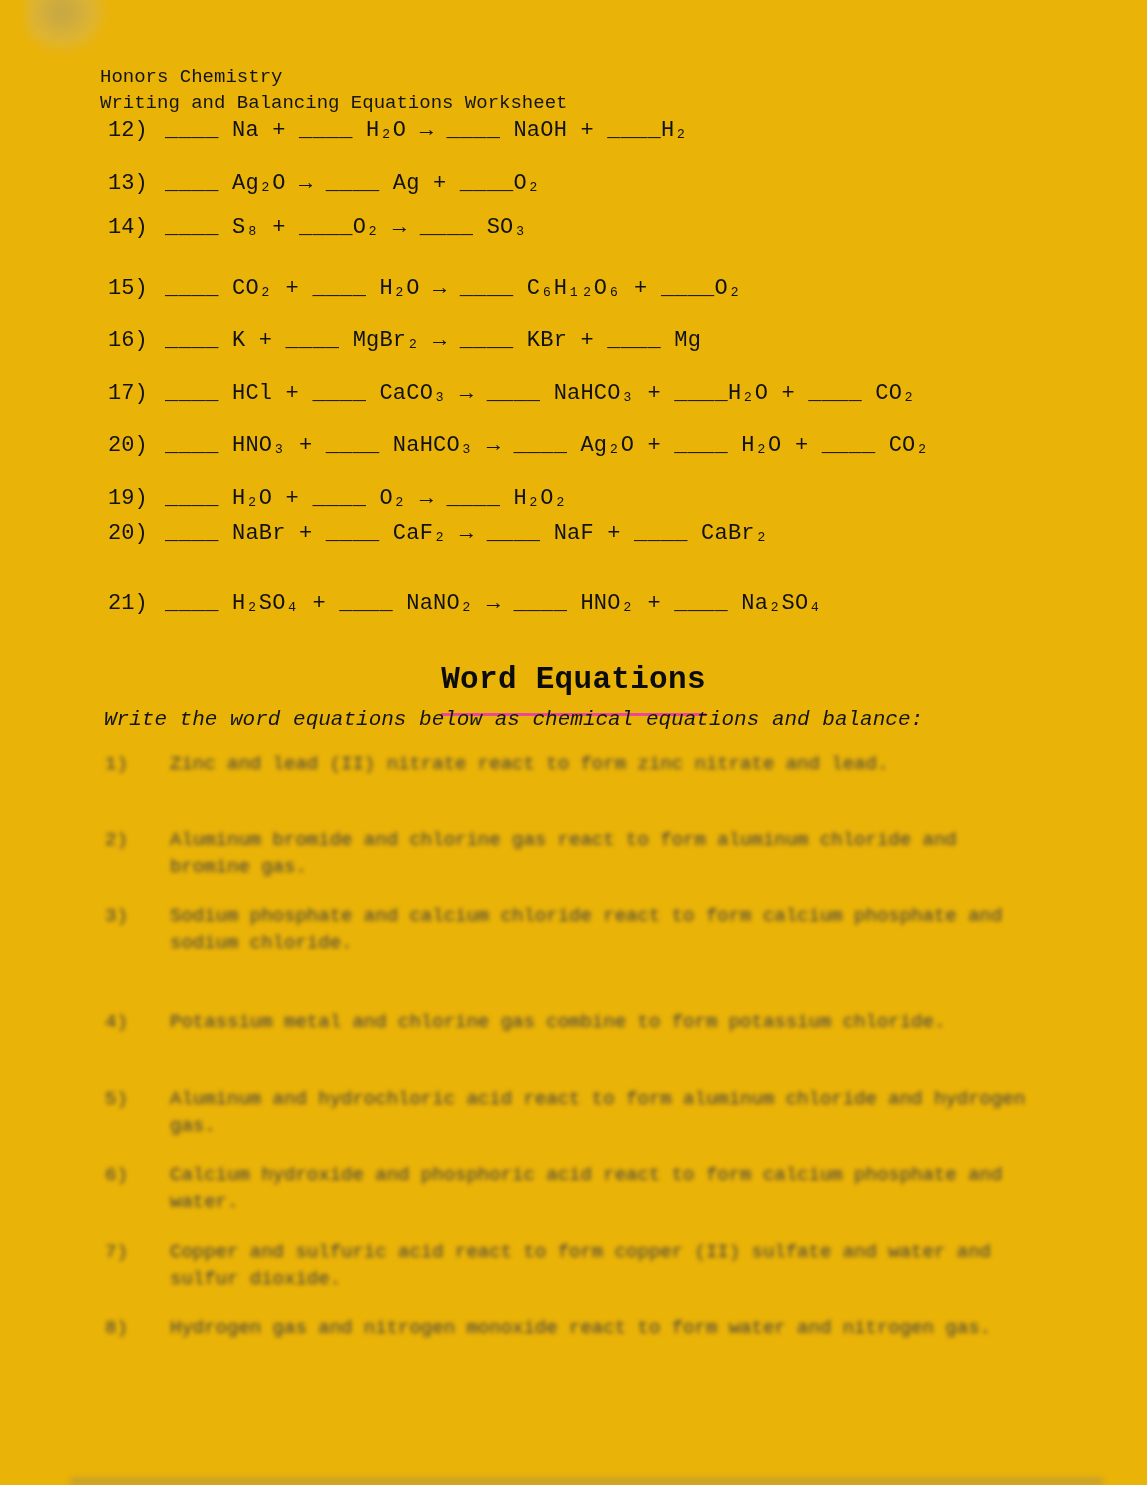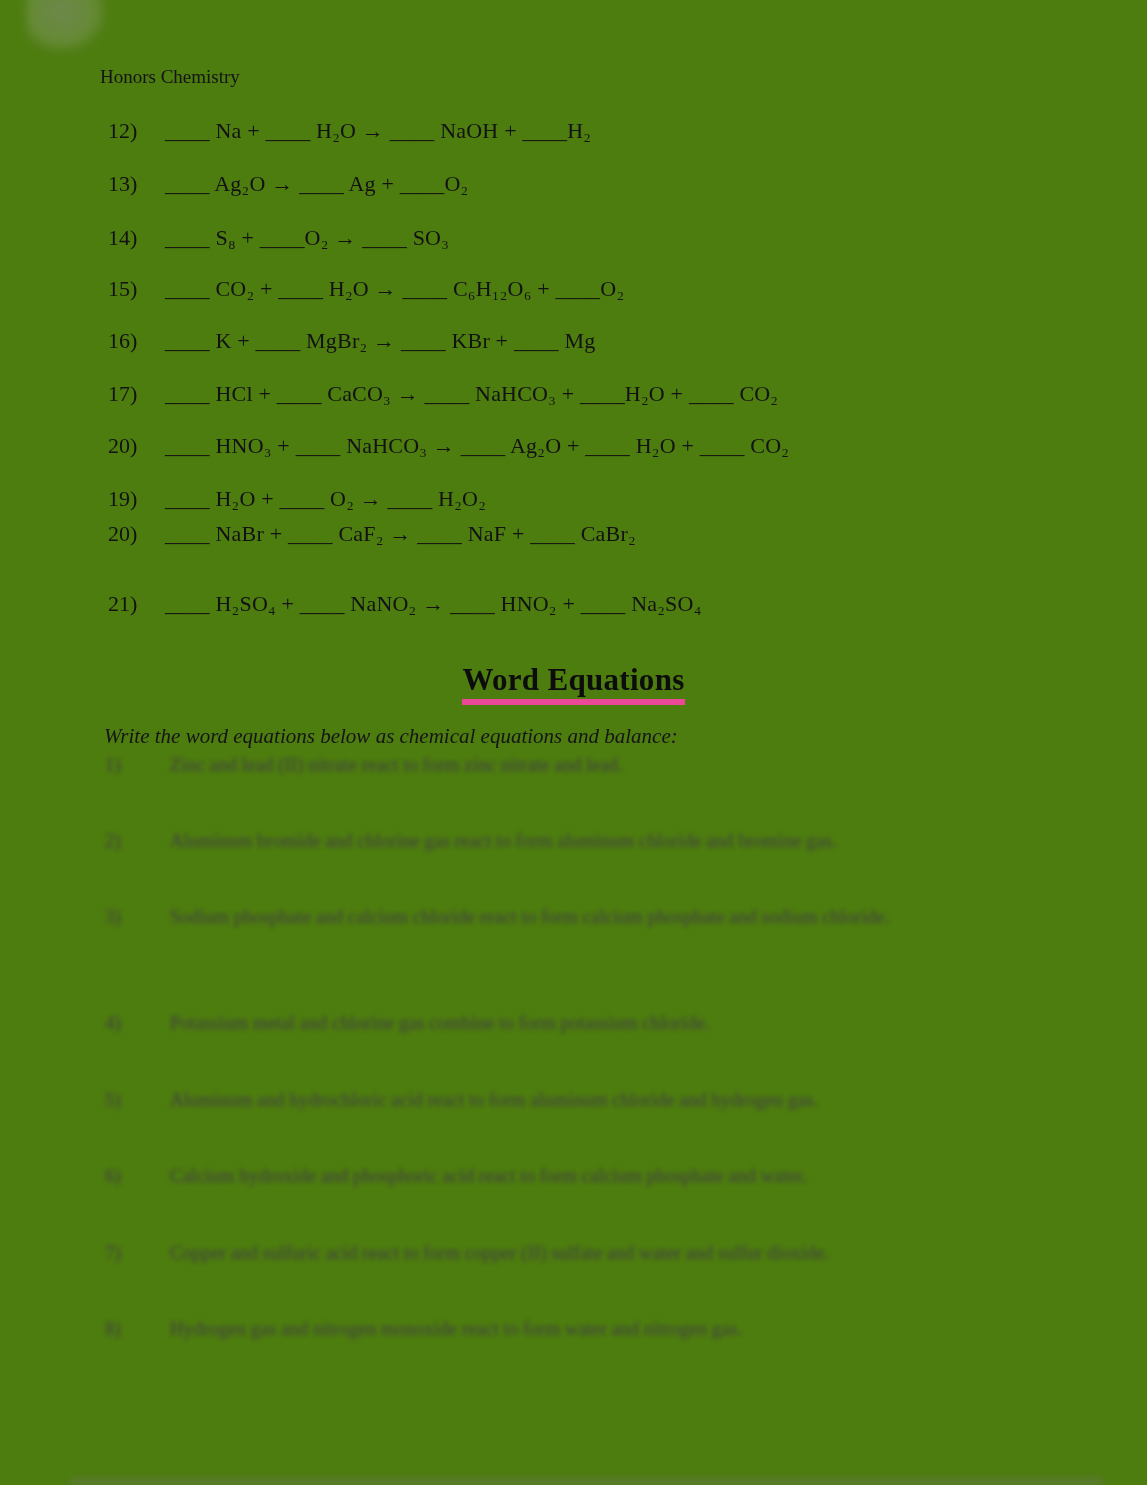--- a/index.html
+++ b/index.html
@@ -1,21 +1,21 @@
 <!DOCTYPE html>
 <html><head>
 <meta charset="utf-8">
 <style>
   html,body{margin:0;padding:0;background:#ffffff;}
   .page{
     position:relative;
     width:1147px;
     height:1485px;
-    background:#4d7c0f;
-    font-family:Liberation Serif, serif;
+    background:#eab308;
+    font-family:Liberation Mono, monospace;
     color:#1a1a1a;
     overflow:hidden;
   }
   
   .corner-smudge{
     position:absolute;left:26px;top:-10px;width:80px;height:62px;
     background:radial-gradient(ellipse at 45% 35%, rgba(150,150,150,.45), rgba(190,190,190,.22) 55%, rgba(255,255,255,0) 75%);
     filter:blur(5px);
   }
   .bottom-band{
@@ -43,55 +43,56 @@
     margin-left:8px;
   }
   .eq-num{display:inline-block;width:57px;}
   .eq-text{letter-spacing:.2px;}
   .we-title{
     position:absolute;left:0;top:661px;width:1147px;
     text-align:center;margin:0;
   }
   .we-title span{
     font-size:31px;font-weight:bold;color:#0c0c0c;
-    border-bottom:6px solid #ec4899;padding-bottom:2px;
+    border-bottom:3px solid #ec4899;padding-bottom:16px;
     letter-spacing:.3px;
   }
   .we-instruction{
     position:absolute;left:104px;top:708px;
-    font-size:21px;font-style:italic;color:#151515;margin-top:16px;
+    font-size:21px;font-style:italic;color:#151515;
   }
   .we-item{
     position:absolute;left:105px;width:940px;
     font-size:19px;line-height:27px;color:#404040;
     filter:blur(2.3px);
     display:flex;
   }
   .we-num{flex:0 0 65px;}
   .we-text{max-width:872px;}
 </style>
 </head>
 <body>
 
 <div class="page">
 
   <div class="corner-smudge"></div>
 
   <div class="hdr-left">
     <div>Honors Chemistry</div>
+    <div>Writing and Balancing Equations Worksheet</div>
   </div>
 
 
   <div class="eq-row" style="top:117px">
     <span class="eq-num">12)</span><span class="eq-text">____ Na + ____ H₂O → ____ NaOH + ____H₂</span>
   </div>
   <div class="eq-row" style="top:170px">
     <span class="eq-num">13)</span><span class="eq-text">____ Ag₂O → ____ Ag + ____O₂</span>
   </div>
-  <div class="eq-row" style="top:224px">
+  <div class="eq-row" style="top:214px">
     <span class="eq-num">14)</span><span class="eq-text">____ S₈ + ____O₂ → ____ SO₃</span>
   </div>
   <div class="eq-row" style="top:275px">
     <span class="eq-num">15)</span><span class="eq-text">____ CO₂ + ____ H₂O → ____ C₆H₁₂O₆ + ____O₂</span>
   </div>
   <div class="eq-row" style="top:327px">
     <span class="eq-num">16)</span><span class="eq-text">____ K + ____ MgBr₂ → ____ KBr + ____ Mg</span>
   </div>
   <div class="eq-row" style="top:380px">
     <span class="eq-num">17)</span><span class="eq-text">____ HCl + ____ CaCO₃ → ____ NaHCO₃ + ____H₂O + ____ CO₂</span>

